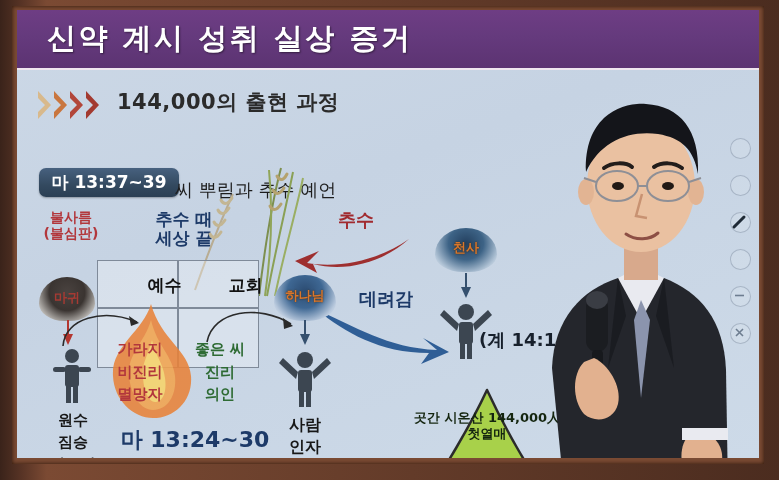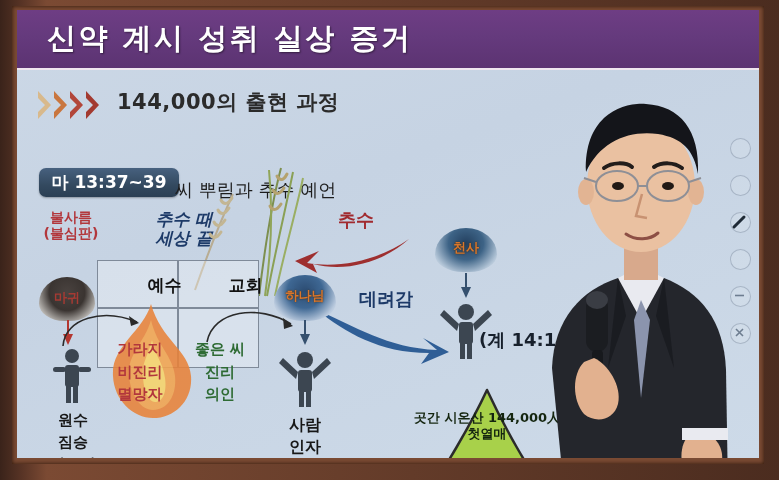--- a/index.html
+++ b/index.html
@@ -141,21 +141,21 @@
       </div>
 
       <div class="headline">144,000의 출현 과정</div>
 
       <div class="badge">마 13:37~39</div>
       <div class="badge-sub">씨 뿌림과 추수 예언</div>
 
       <div class="lbl red" style="left:8px;top:140px;width:92px;font-size:14px;">불사름
 (불심판)</div>
 
-      <div class="lbl navy" style="left:112px;top:140px;width:110px;font-size:17px;font-style:italic;">추수 때
+      <div class="lbl navy" style="left:112px;top:140px;width:110px;font-size:17px;">추수 때
 세상 끝</div>
 
       <div class="lbl dred" style="left:296px;top:140px;width:86px;font-size:18px;">추수</div>
 
       <div class="lbl navy" style="left:322px;top:220px;width:94px;font-size:18px;font-family:Liberation Mono, monospace;">데려감</div>
 
       <svg style="position:absolute;left:272px;top:163px;" width="122" height="44" viewBox="0 0 122 44">
         <path d="M120 6 C92 26, 52 36, 18 30 L30 18 L6 28 L28 40 L24 31 C58 40, 96 28, 120 6 Z" fill="#9e2f2f"></path>
       </svg>
 
@@ -221,20 +221,21 @@
         <rect x="14" y="17" width="14" height="22" rx="3" fill="#3c4651"></rect>
         <rect x="2" y="19" width="13" height="5" rx="2.5" fill="#3c4651"></rect>
         <rect x="27" y="19" width="13" height="5" rx="2.5" fill="#3c4651"></rect>
         <rect x="15" y="38" width="5" height="17" fill="#3c4651"></rect>
         <rect x="22" y="38" width="5" height="17" fill="#3c4651"></rect>
       </svg>
       <div class="lbl dark" style="left:10px;top:340px;width:92px;font-size:15px;line-height:1.45;">원수
 짐승
 서 · 바</div>
 
+      <div class="lbl navy" style="left:98px;top:358px;width:160px;font-size:22px;">마 13:24~30</div>
 
       <div class="cloud god-cloud"></div>
       <div class="god-txt">하나님</div>
       <svg style="position:absolute;left:281px;top:250px;" width="14" height="26" viewBox="0 0 14 26">
         <path d="M7 0 L7 16" stroke="#35506e" stroke-width="2"></path>
         <path d="M7 25 L2 14 L12 14 Z" fill="#35506e"></path>
       </svg>
       <svg class="figure" style="left:262px;top:276px;" width="52" height="62" viewBox="0 0 52 62">
         <circle cx="26" cy="14" r="8" fill="#3c4651"></circle>
         <rect x="19" y="24" width="14" height="22" rx="3" fill="#3c4651"></rect>

